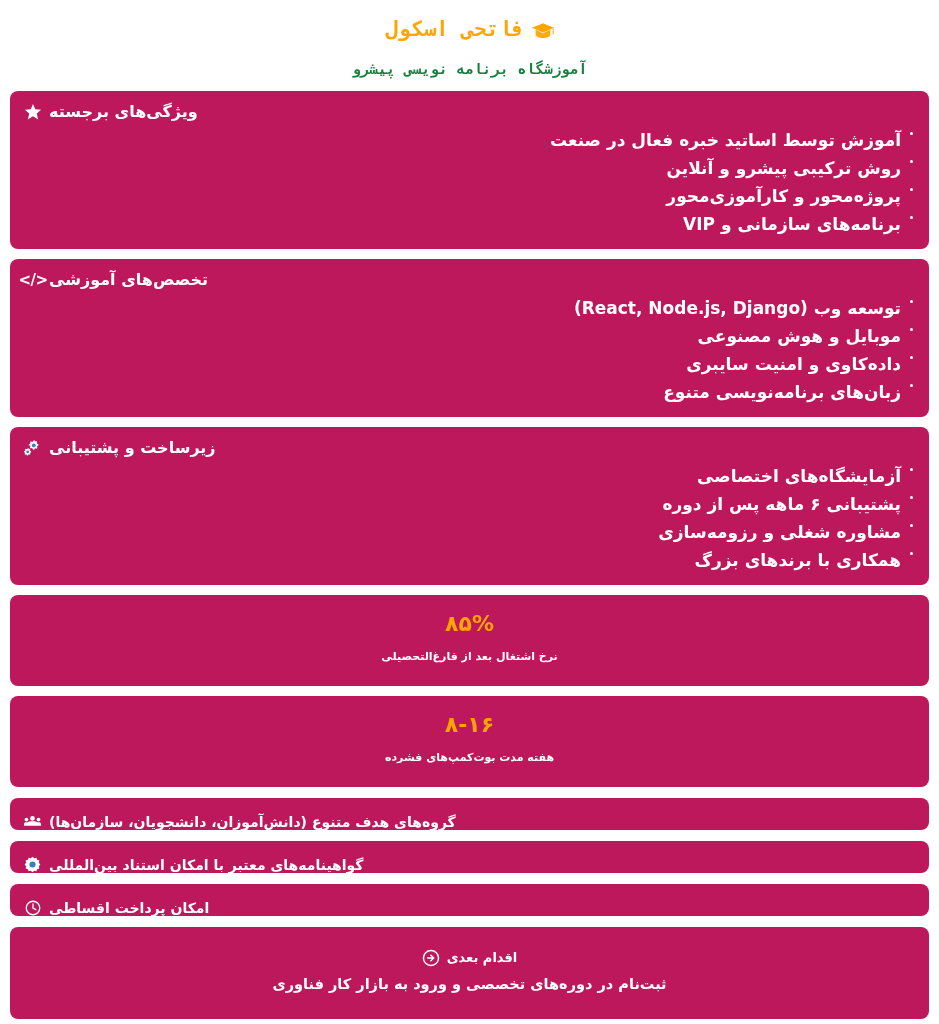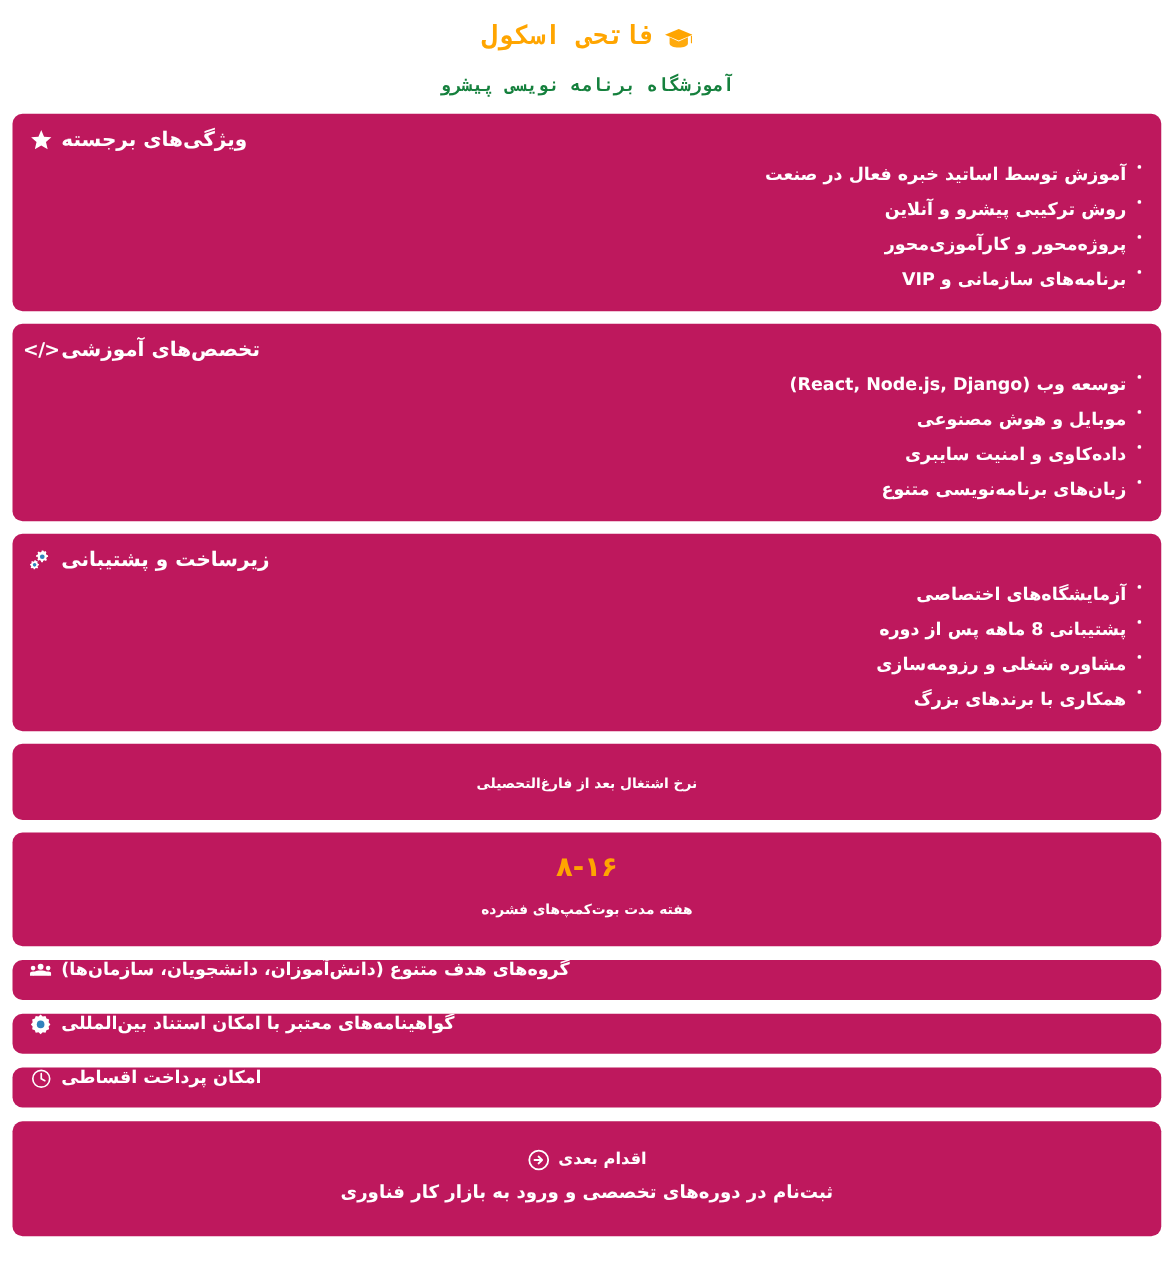--- a/index.html
+++ b/index.html
@@ -86,21 +86,21 @@
     letter-spacing: -0.5px;
   }
   .bullet-list {
     list-style: none;
     margin: 0;
     padding: 0;
   }
   .bullet-list li {
     position: relative;
     text-align: right;
-    font-size: 14px;
+    font-size: 17px;
     font-weight: bold;
     line-height: 28px;
     color: #ffffff;
     padding-right: 14px;
   }
   .bullet-list li .dot {
     position: absolute;
     right: 2px;
     top: 6px;
     width: 3px;
@@ -128,21 +128,21 @@
     line-height: 26px;
     margin-top: 5px;
   }
 
   
   .mini-bar {
     margin-top: 11px;
     height: 32px;
     display: flex;
     flex-direction: row-reverse;
-    align-items: flex-start;
+    align-items: flex-end;
     justify-content: flex-start;
     gap: 8px;
     padding: 0 14px;
     font-size: 14px;
     font-weight: bold;
     color: #ffffff;
     overflow: hidden;
     white-space: nowrap;
   }
   .mini-bar .mini-icon {
@@ -244,27 +244,28 @@
             <circle cx="10.9" cy="6.6" r="2.1" fill="#3182bd"></circle>
             <path d="M5.3 10.7 l .9-.4 .7 .8 -.4 .9 a3.3 3.3 0 0 1 .5 .9 l .9 .1 .1 1.1 -.9 .3 a3.3 3.3 0 0 1 -.4 1 l .5 .8 -.8 .8 -.8-.5 a3.3 3.3 0 0 1 -1 .4 l -.2 .9 -1.1 0 -.2-.9 a3.3 3.3 0 0 1 -.9-.4 l-.9 .4 -.7-.8 .5-.8 a3.3 3.3 0 0 1 -.3-1 L0 14.1 l .1-1.1 .9-.2 a3.3 3.3 0 0 1 .5-.9 l-.4-.9 .9-.6 .8 .6 a3.3 3.3 0 0 1 1-.3 l .2-.9 1.1 0 Z"></path>
             <circle cx="4.1" cy="13.8" r="1.6" fill="#3182bd"></circle>
           </g>
         </svg>
       </span>
       <span>زیرساخت و پشتیبانی</span>
     </div>
     <ul class="bullet-list">
       <li><span class="dot"></span><span>آزمایشگاه‌های اختصاصی</span></li>
-      <li><span class="dot"></span><span>پشتیبانی 8 ماهه پس از دوره</span></li>
+      <li><span class="dot"></span><span>پشتیبانی ۶ ماهه پس از دوره</span></li>
       <li><span class="dot"></span><span>مشاوره شغلی و رزومه‌سازی</span></li>
       <li><span class="dot"></span><span>همکاری با برندهای بزرگ</span></li>
     </ul>
   </div>
 
   <div class="card stat-card">
+    <div class="stat-value">۸۵%</div>
     <div class="stat-label">نرخ اشتغال بعد از فارغ‌التحصیلی</div>
   </div>
 
   <div class="card stat-card">
     <div class="stat-value">۸-۱۶</div>
     <div class="stat-label">هفته مدت بوت‌کمپ‌های فشرده</div>
   </div>
 
   <div class="card mini-bar">
     <span class="mini-icon">

